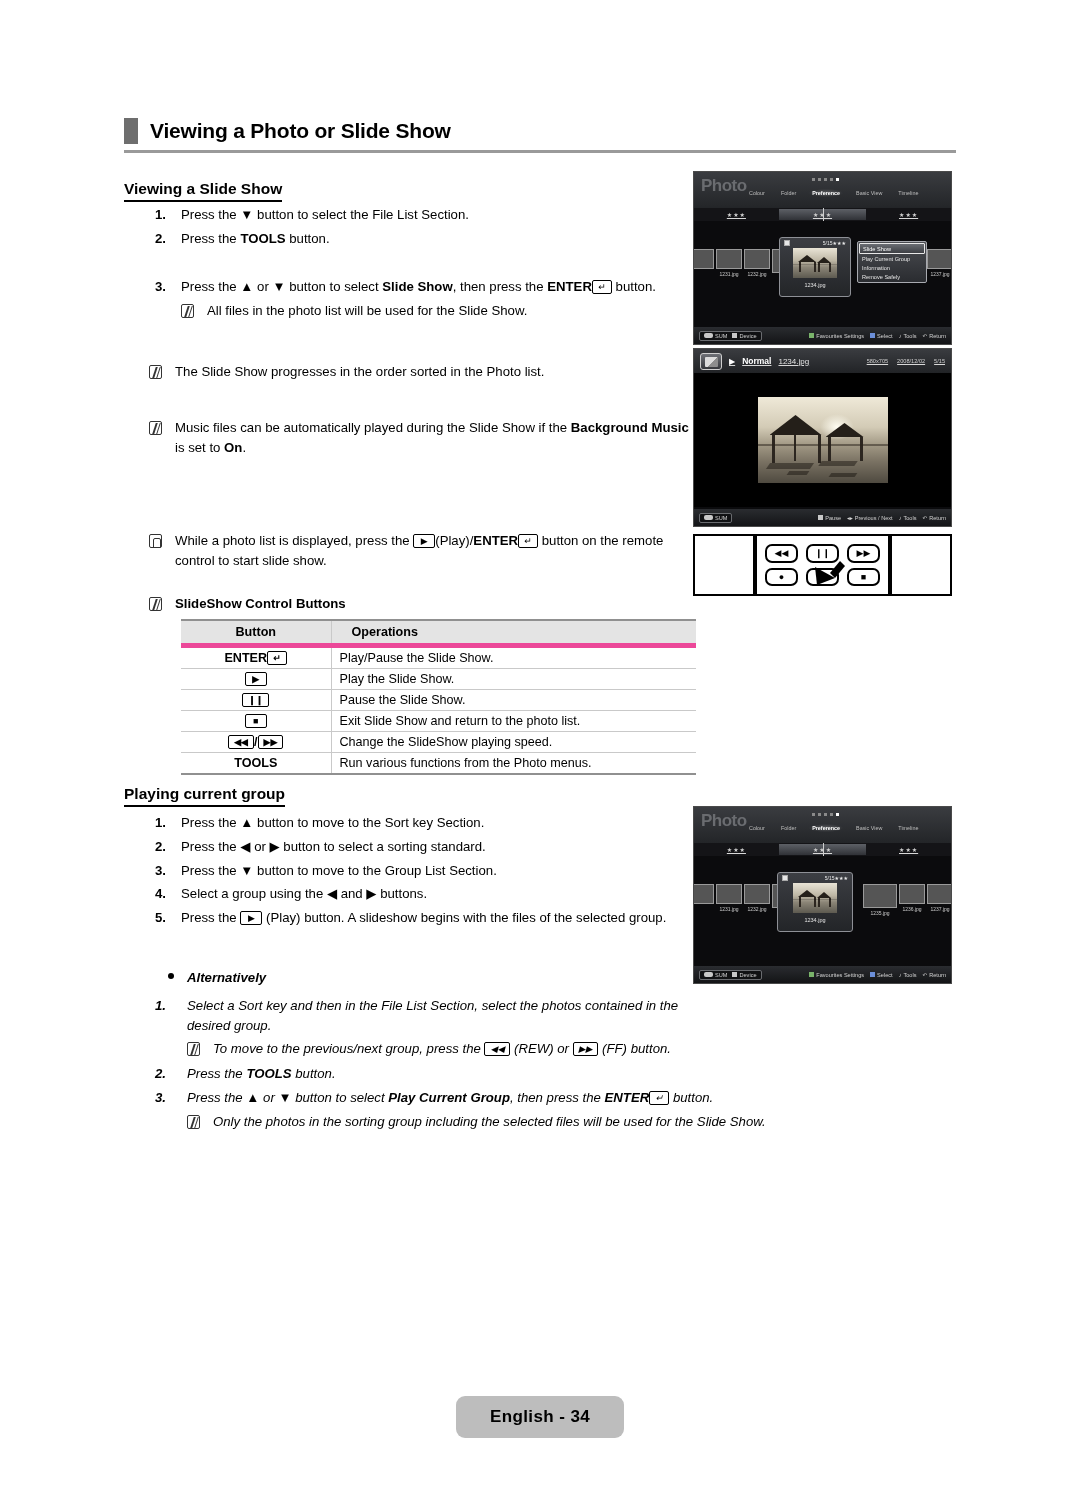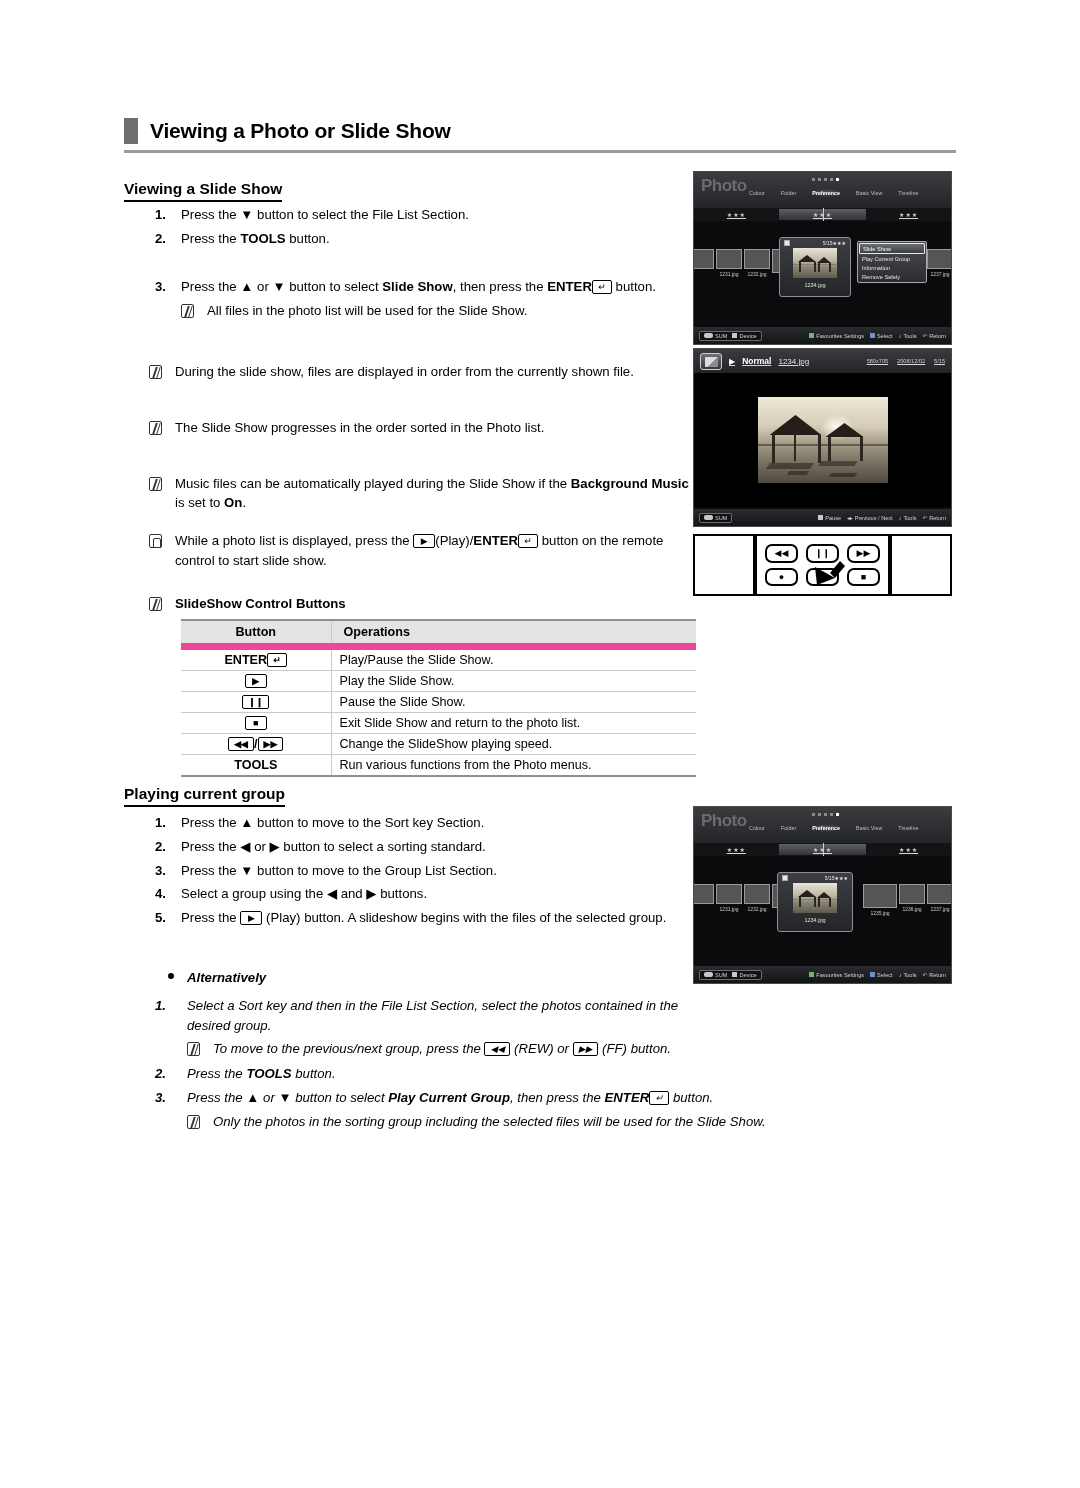--- a/index.html
+++ b/index.html
@@ -92,22 +92,22 @@
   .key.enter {
     padding: 0 3px; min-width: 20px; position: relative;
   }
 
   
   .btn-table {
     position: absolute; border-collapse: collapse; font-size: 12.6px;
   }
   .btn-table th {
     background: #e4e4e4; font-weight: bold; text-align: left;
-    border-top: 2px solid #909090; border-bottom: 7px solid #ec4899;
-    padding: 4px 12px;
+    border-top: 2px solid #909090; border-bottom: 5px solid #ec4899;
+    padding: 4px 20px;
   }
   .btn-table th.c1 { text-align: center; width: 150px; }
   .btn-table td {
     border-bottom: 1px solid #c9c9c9; padding: 3px 8px;
   }
   .btn-table td.c1 { text-align: center; width: 150px; font-weight: bold; border-right: 1px solid #c9c9c9; }
   .btn-table th.c1 { border-right: 1px solid #c9c9c9; }
   .btn-table tr:last-child td { border-bottom: 2px solid #909090; }
 
   
@@ -338,24 +338,20 @@
       <div class="num">3.</div>
       <div class="num-body"><span>Press the ▲ or ▼ button to select </span><b>Slide Show</b><span>, then press the </span><b>ENTER</b><span class="key enter">↵</span><span> button.</span></div>
     </div>
     <div class="note-item" style="margin-left:26px;">
       <div class="note-ico"><span class="icoN"></span></div>
       <div class="note-body">All files in the photo list will be used for the Slide Show.</div>
     </div>
   </div>
 
   <div class="blk" style="left:149px; top:362px; width:551px;">
-    <div class="note-item" style="margin-bottom:35px;">
-      <div class="note-ico"><span class="icoN"></span></div>
-      <div class="note-body">During the slide show, files are displayed in order from the currently shown file.</div>
-    </div>
     <div class="note-item" style="margin-bottom:35px;">
       <div class="note-ico"><span class="icoN"></span></div>
       <div class="note-body">The Slide Show progresses in the order sorted in the Photo list.</div>
     </div>
     <div class="note-item">
       <div class="note-ico"><span class="icoN"></span></div>
       <div class="note-body"><span>Music files can be automatically played during the Slide Show if the </span><b>Background Music</b><span> is set to </span><b>On</b><span>.</span></div>
     </div>
   </div>
 
@@ -746,14 +742,15 @@
             <span>Tools</span>
           </span>
         <span class="bb-it">
             <span>↶</span>
             <span>Return</span>
           </span>
       </div>
     </div>
   </div>
 
+  <div class="footer">English - 34</div>
 
 </div>
 
 </body></html>

